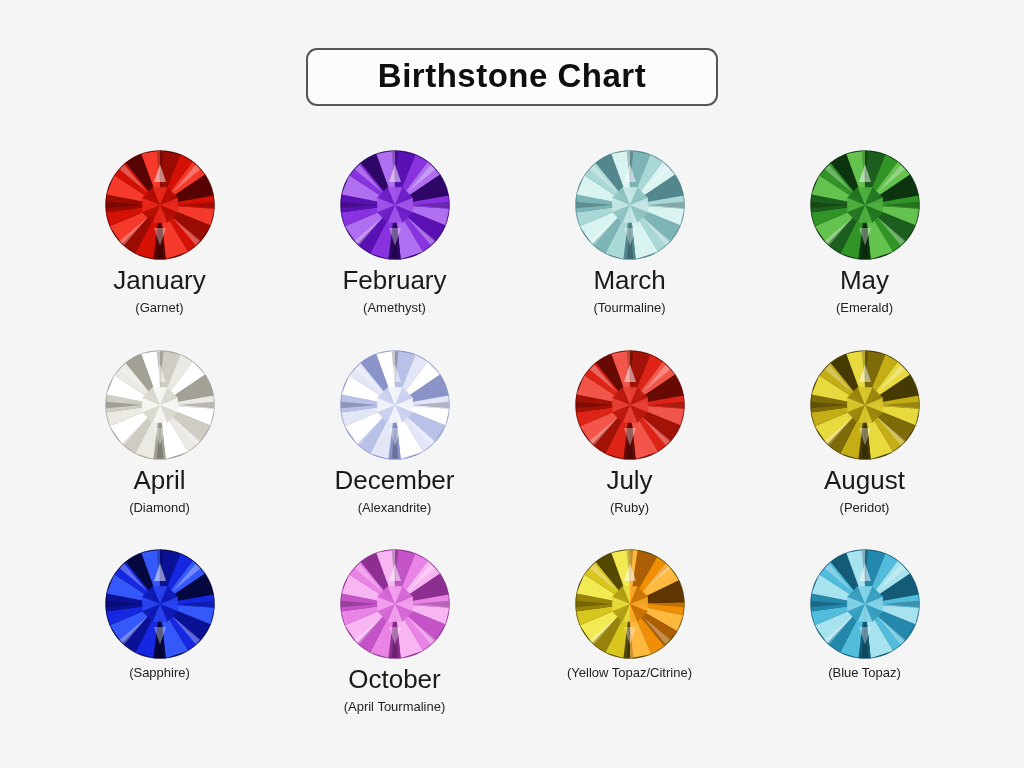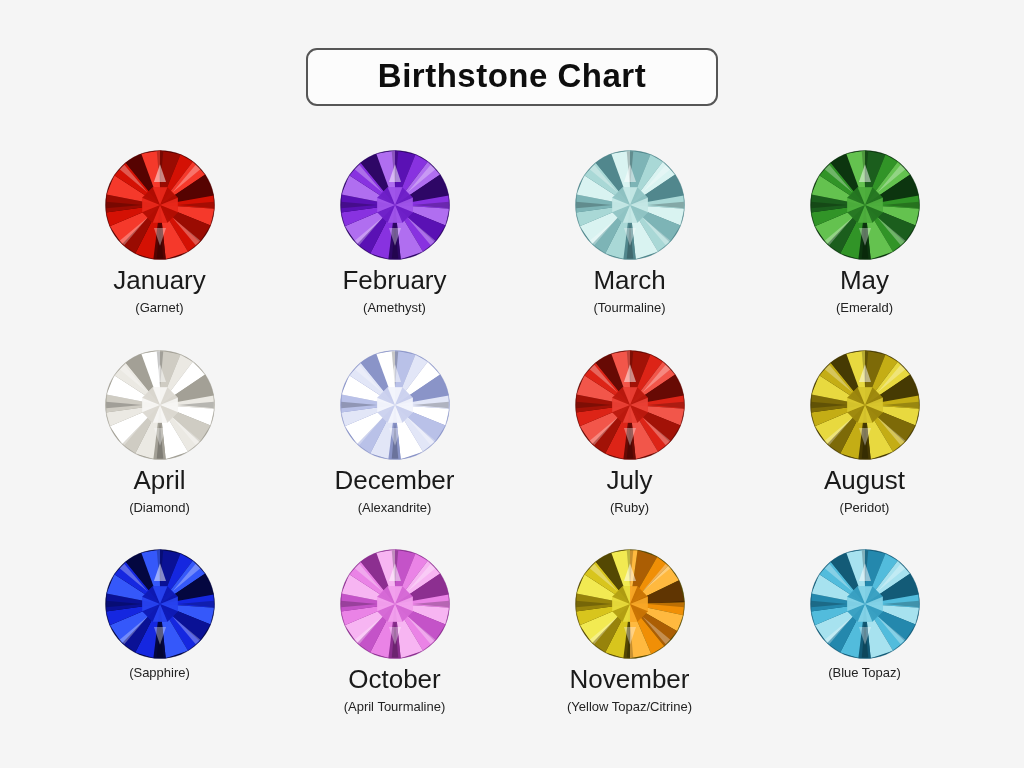--- a/index.html
+++ b/index.html
@@ -643,21 +643,20 @@
               <polygon points="50,50 43.3,66.2 33.8,56.7" fill="#ab5e04" fill-opacity="0.55"></polygon>
               <polygon points="50,50 33.8,56.7 33.8,43.3" fill="#ffb93f" fill-opacity="0.55"></polygon>
               <polygon points="50,50 33.8,43.3 43.3,33.8" fill="#ab5e04" fill-opacity="0.55"></polygon>
               <polygon points="50,50 43.3,33.8 56.7,33.8" fill="#ffb93f" fill-opacity="0.55"></polygon>
               <polygon points="50,13 44.5,29 55.5,29" fill="rgba(255,255,255,0.5)"></polygon>
               <polygon points="50,87 44.5,71 55.5,71" fill="rgba(255,255,255,0.35)"></polygon>
             </g>
             <circle cx="50" cy="50" r="49.3" fill="none" stroke="#544803" stroke-opacity="0.4"></circle>
           </svg>
         </div>
-    <div class="month">November</div>
     <div class="stone">(Yellow Topaz/Citrine)</div>
   </div>
 
   <div class="cell">
     <div class="gem">
           <svg viewBox="0 0 100 100" width="110" height="110" aria-hidden="true">
             <circle cx="50" cy="50" r="49.6" fill="#135b77"></circle>
             <polygon points="50,50 50.0,0.4 68.6,4.0" fill="#2488ad"></polygon>
             <polygon points="50,50 68.6,4.0 79.9,10.4" fill="#52bcdc"></polygon>
             <polygon points="50,50 79.9,10.4 91.1,22.3" fill="#a7e2ef"></polygon>

